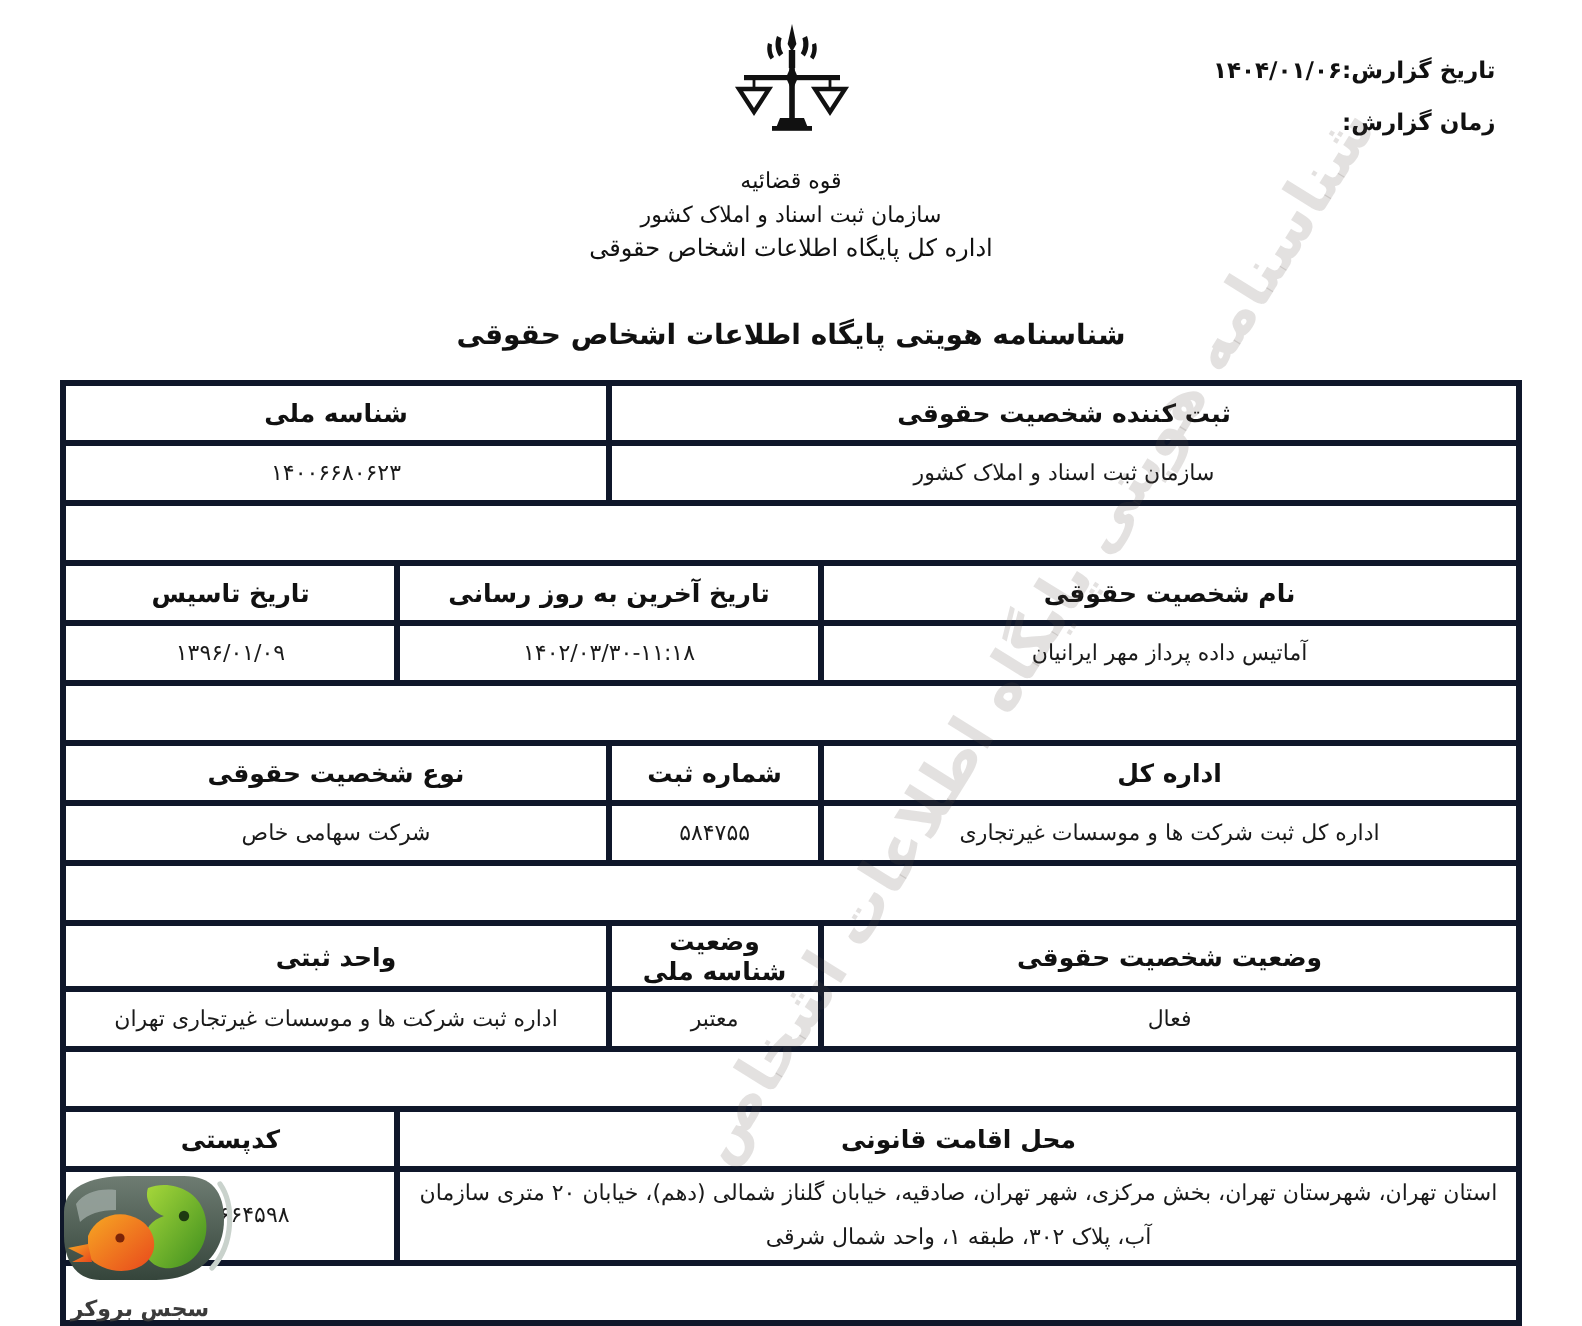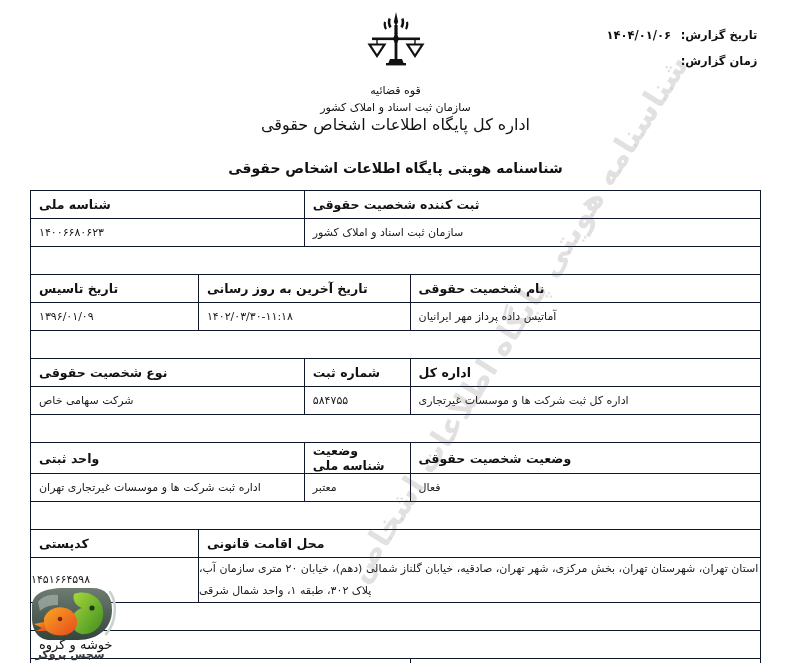--- a/index.html
+++ b/index.html
@@ -32,21 +32,21 @@
     font-weight: bold;
     line-height: 26px;
   }
   .meta-row {
     display: flex;
     flex-direction: row;
     align-items: baseline;
   }
   .meta-label {
     width: 96px;
-    text-align: center;
+    text-align: left;
     white-space: nowrap;
   }
   .meta-value {
     flex: 1;
     text-align: right;
     font-weight: bold;
     letter-spacing: 0.3px;
   }
 
   .emblem-block {
@@ -62,21 +62,21 @@
     display: block;
     margin: 0 auto 2px auto;
   }
   .org-line {
     font-size: 11px;
     font-weight: normal;
     line-height: 17px;
     white-space: nowrap;
   }
   .org-line.small {
-    font-size: 16px;
+    font-size: 12px;
   }
 
   
   .doc-title {
     text-align: center;
     font-size: 14px;
     font-weight: bold;
     margin: 10px 0 14px 0;
     letter-spacing: 0.2px;
   }
@@ -88,24 +88,24 @@
     margin: 0 auto;
     z-index: 2;
   }
   table.idtable {
     width: 100%;
     border-collapse: collapse;
     table-layout: fixed;
     background: transparent;
   }
   table.idtable td {
-    border: 1px solid #0f172a;
+    border: 3px solid #0f172a;
     padding: 0;
     height: 27px;
-    text-align: left;
+    text-align: center;
     vertical-align: middle;
     background: #ffffff;
   }
   td.hdr {
     background: #faf0e4;
     font-weight: bold;
     font-size: 12.5px;
   }
   td.val {
     background: #ffffff;

